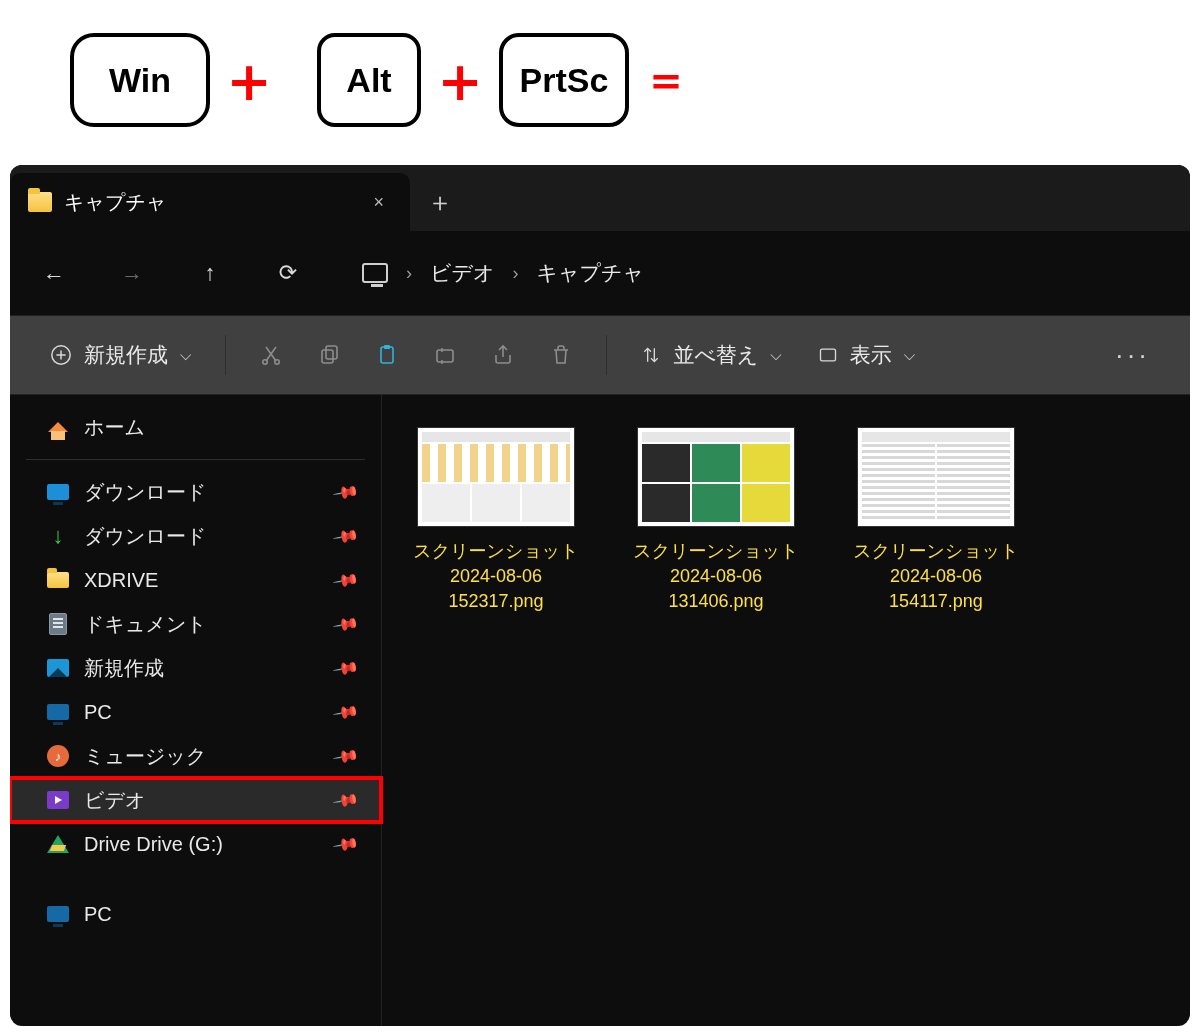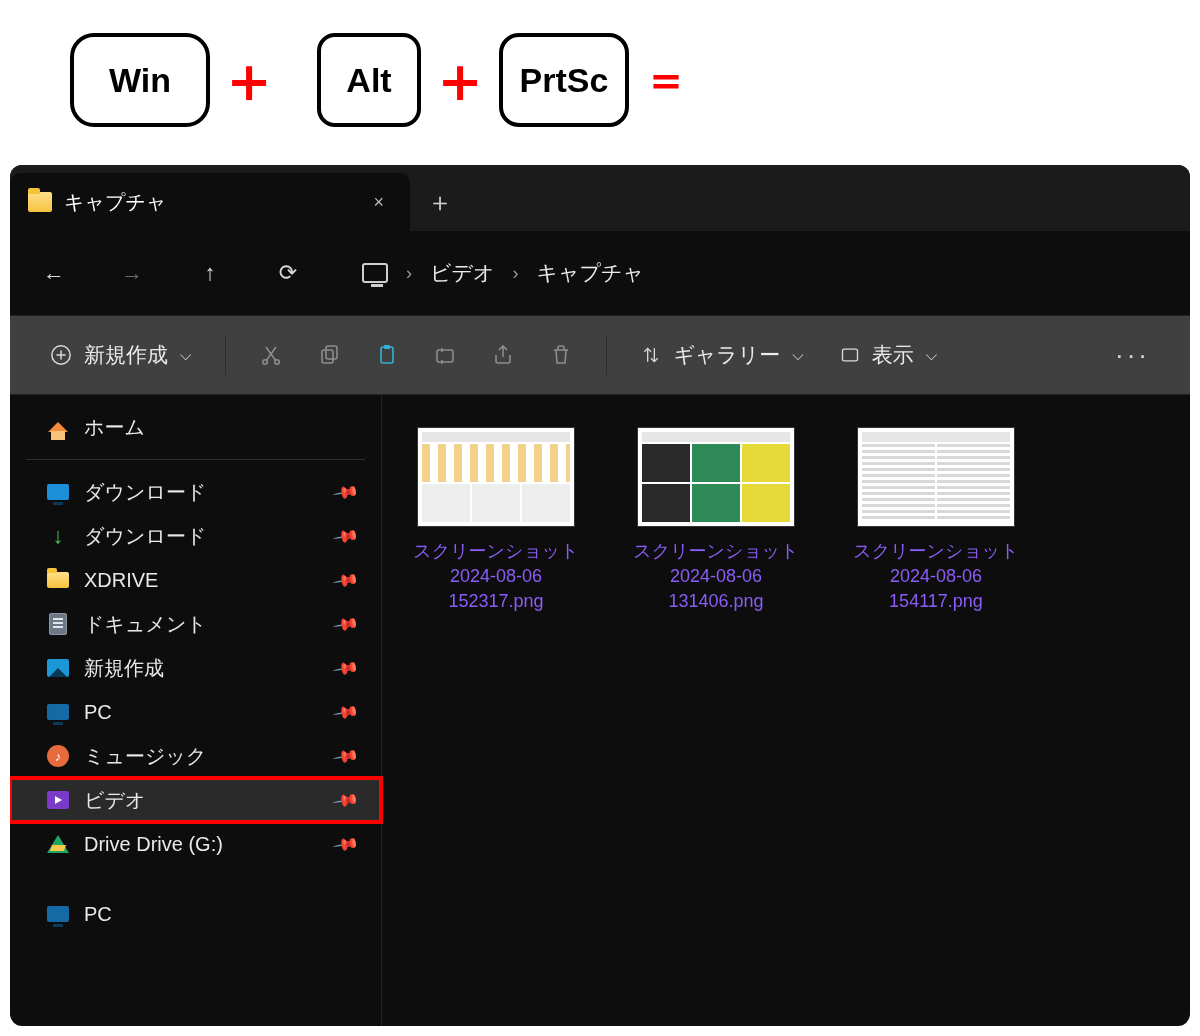--- a/index.html
+++ b/index.html
@@ -207,21 +207,21 @@
 
   
   .content{
     flex:1;
     padding:32px 24px;
     display:flex;
     gap:40px;
     align-items:flex-start;
   }
   .thumb{
-    width:180px;text-align:center;color:#8b5cf6;font-size:18px;line-height:1.4;
+    width:180px;text-align:center;color:#fde047;font-size:18px;line-height:1.4;
   }
   .thumb-img{
     width:158px;height:100px;background:#ffffff;border:1px solid #333;margin:0 auto 12px;
     padding:4px;display:flex;flex-direction:column;gap:2px;
   }
   .thumb-img .bar{height:10px;background:#e6e6e6;}
   .thumb-img .row{flex:1;display:flex;gap:2px;}
   .thumb-img .cell{flex:1;background:#eee;}
   
   .t1 .center{background:repeating-linear-gradient(90deg,#f3d28b 0 8px,#fff 8px 16px);}
@@ -312,21 +312,21 @@
     <div class="tic">
         <svg width="24" height="24" viewBox="0 0 24 24">
           <path d="M5 7h14M9 7V5a2 2 0 0 1 2-2h2a2 2 0 0 1 2 2v2M7 7l1 13h8l1-13" fill="none" stroke="#8d8d8d" stroke-width="1.6"></path>
         </svg>
       </div>
     <div class="tsep"></div>
     <div class="tbtn">
       <svg width="20" height="20" viewBox="0 0 24 24">
           <path d="M8 4v16M4 8l4-4 4 4M16 20V4m4 12l-4 4-4-4" fill="none" stroke="#d9d9d9" stroke-width="1.6"></path>
         </svg>
-      <span>ギャラリー</span>
+      <span>並べ替え</span>
       <span class="chev">⌵</span>
     </div>
     <div class="tbtn">
       <svg width="20" height="20" viewBox="0 0 24 24">
           <rect x="3" y="5" width="18" height="14" rx="2" fill="none" stroke="#d9d9d9" stroke-width="1.6"></rect>
         </svg>
       <span>表示</span>
       <span class="chev">⌵</span>
     </div>
     <div style="flex:1"></div>

